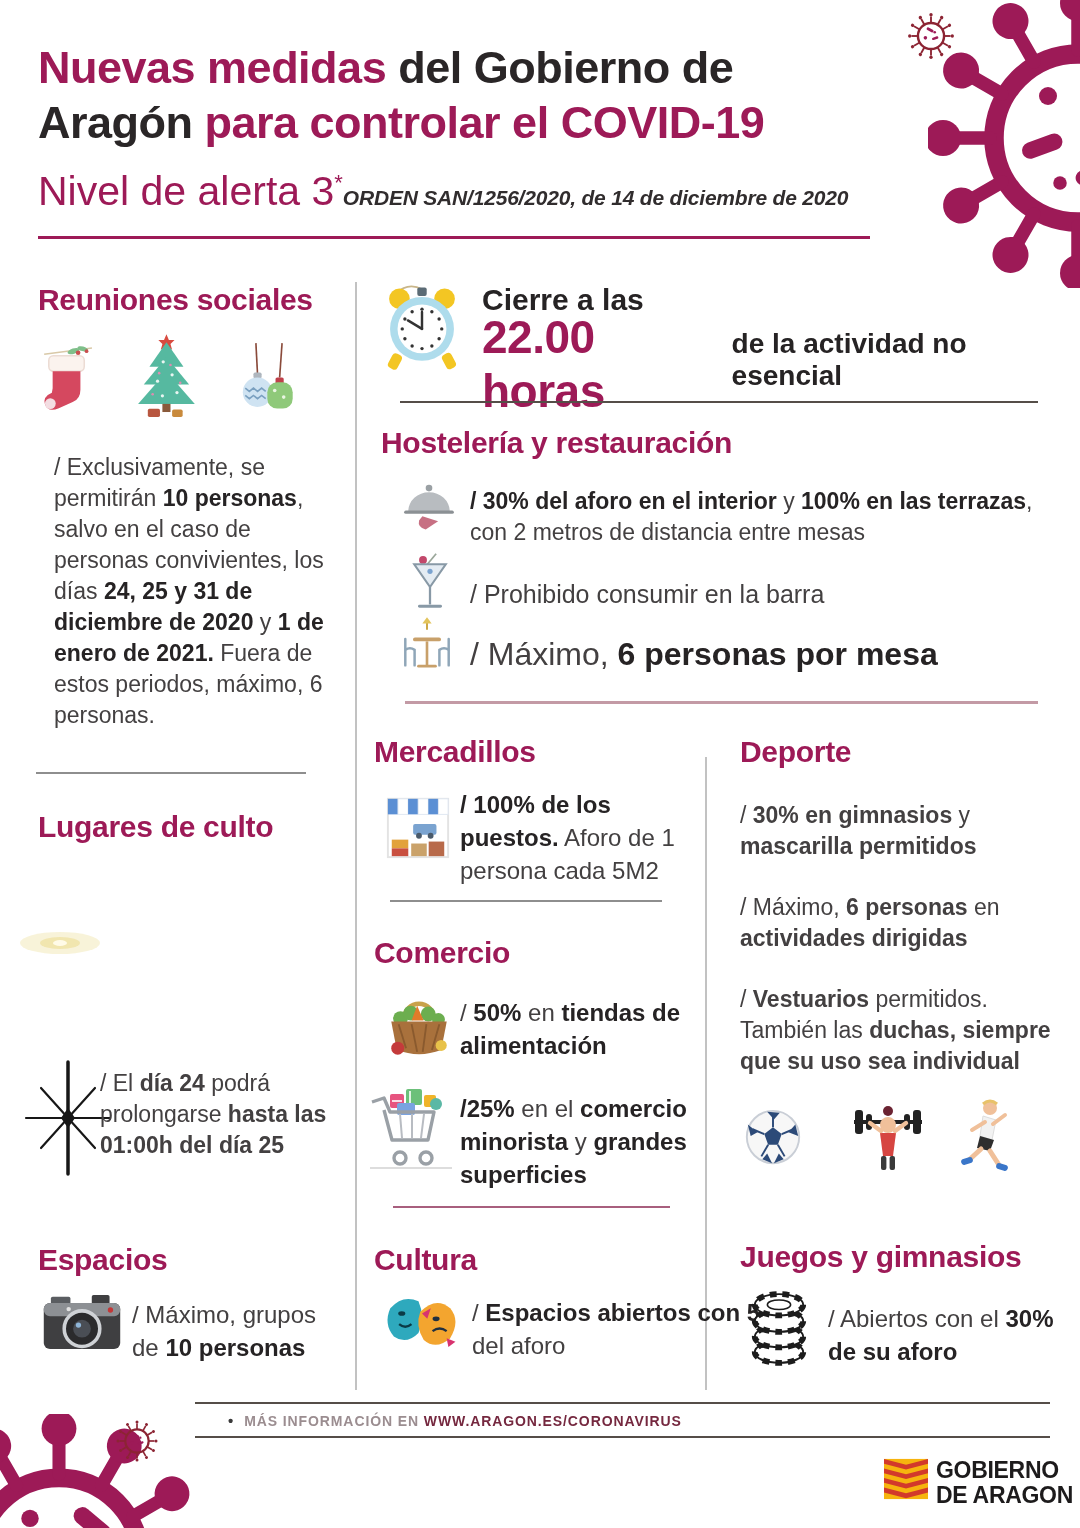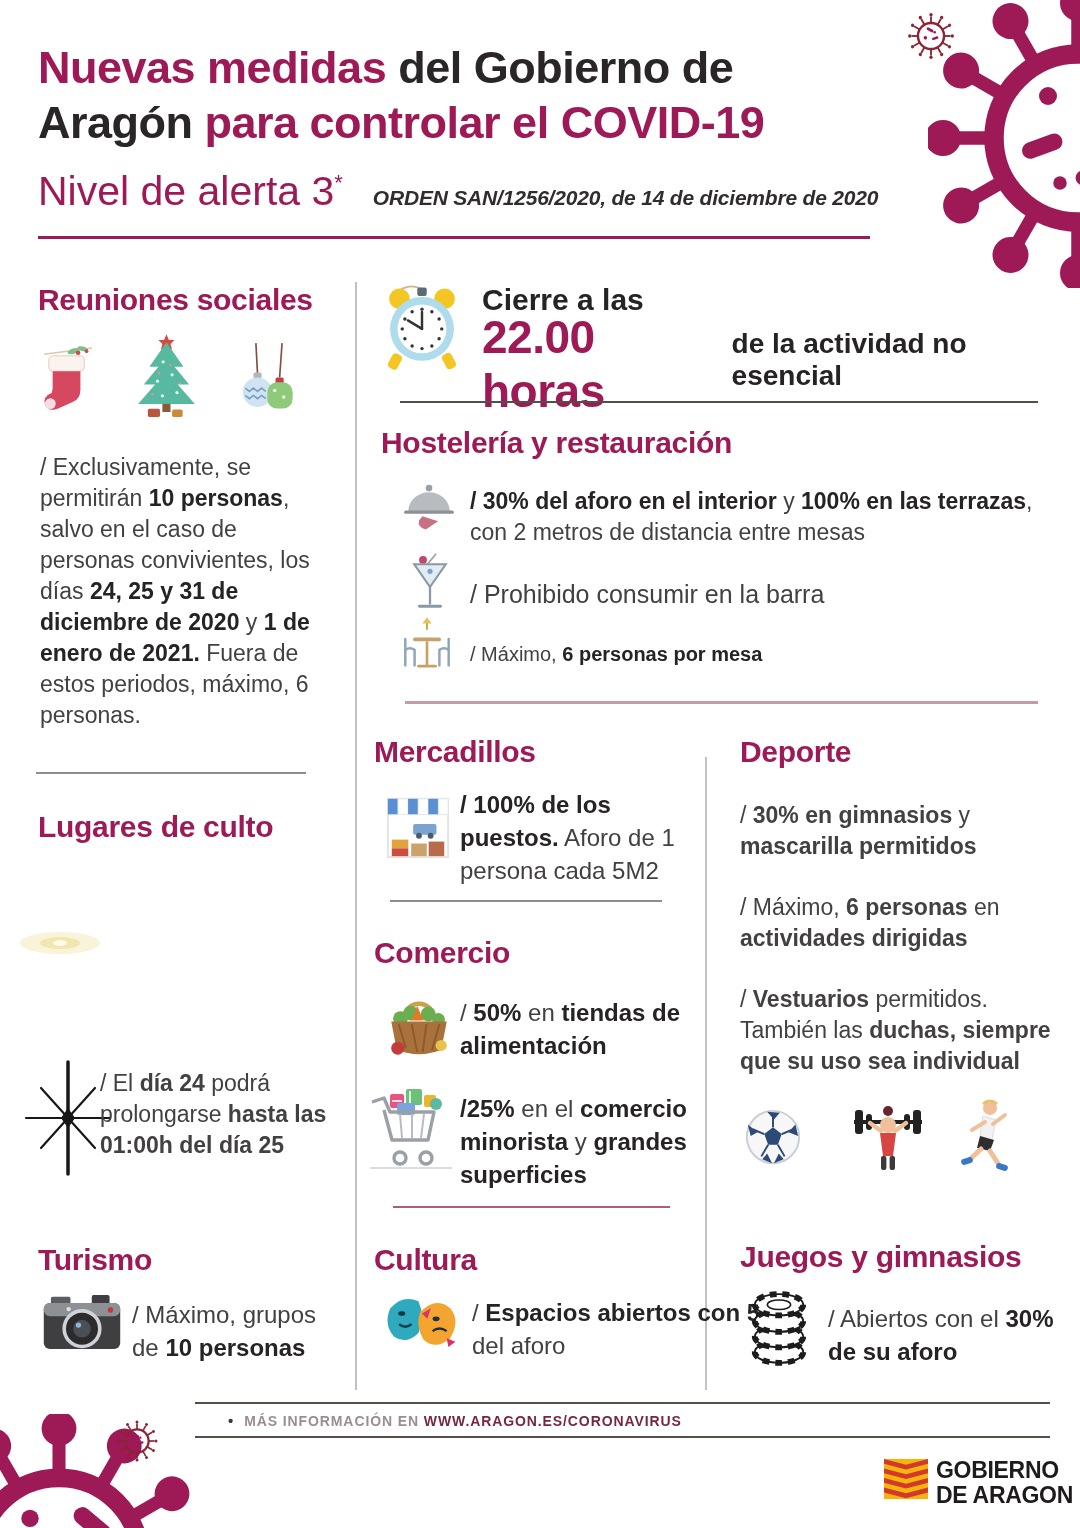--- a/index.html
+++ b/index.html
@@ -105,21 +105,21 @@
       <use href="#virus-o"></use>
     </svg>
 
   <div class="abs h1" style="left:38px;top:40px;width:860px">
     <div><span class="acc">Nuevas medidas</span><span> del Gobierno de</span></div>
     <div><span>Aragón </span><span class="acc">para controlar el COVID-19</span></div>
   </div>
 
   <div class="abs baseline-row" style="left:38px;top:168px;width:900px">
     <span class="alert"><span>Nivel de alerta 3</span><sup>*</sup></span>
-    <span class="order" style="margin-left:30px">ORDEN SAN/1256/2020, de 14 de diciembre de 2020</span>
+    <span class="order" style="">ORDEN SAN/1256/2020, de 14 de diciembre de 2020</span>
   </div>
 
   <div class="abs rule" style="left:38px;top:236px;width:832px;height:3px"></div>
 
   <div class="abs vline" style="left:355px;top:282px;width:2px;height:1108px"></div>
   <div class="abs vline" style="left:705px;top:757px;width:2px;height:633px"></div>
 
   <div class="abs h2" style="left:38px;top:283px">Reuniones sociales</div>
 
   <div class="abs" style="left:38px;top:322px;width:260px;display:flex;gap:30px;align-items:flex-end">
@@ -163,21 +163,21 @@
       <rect x="25" y="36" width="10" height="7" rx="2" fill="#aeb6be"></rect>
       <circle cx="30" cy="60" r="18" fill="#cfe3f2"></circle>
       <path d="M15 55 l5 4 5 -4 5 4 5 -4 5 4 M15 64 l5 4 5 -4 5 4 5 -4 5 4" stroke="#7aa0c0" stroke-width="2" fill="none"></path>
       <rect x="52" y="42" width="10" height="8" rx="2" fill="#c0404a"></rect>
       <rect x="42" y="48" width="31" height="32" rx="12" fill="#8fc97a"></rect>
       <circle cx="51" cy="58" r="2.2" fill="#e9f5e2"></circle>
         <circle cx="62" cy="66" r="2.2" fill="#e9f5e2"></circle>
     </svg>
   </div>
 
-  <div class="abs par" style="left:40px;top:452px;width:296px"><span>/ Exclusivamente, se permitirán </span><b>10 personas</b><span>, salvo en el caso de personas convivientes, los días </span><b>24, 25 y 31 de diciembre de 2020</b><span> y </span><b>1 de enero de 2021.</b><span> Fuera de estos periodos, máximo, 6 personas.</span></div>
+  <div class="abs par" style="left:54px;top:452px;width:296px"><span>/ Exclusivamente, se permitirán </span><b>10 personas</b><span>, salvo en el caso de personas convivientes, los días </span><b>24, 25 y 31 de diciembre de 2020</b><span> y </span><b>1 de enero de 2021.</b><span> Fuera de estos periodos, máximo, 6 personas.</span></div>
 
   <div class="abs div-gray" style="left:36px;top:772px;width:270px;height:2px"></div>
 
   <div class="abs h2" style="left:38px;top:810px">Lugares de culto</div>
 
   <svg class="abs" style="left:18px;top:915px" width="85" height="55" viewBox="0 0 85 55">
     <ellipse cx="42" cy="28" rx="40" ry="11" fill="#f3e9b9" opacity="0.55"></ellipse>
     <ellipse cx="42" cy="28" rx="20" ry="6" fill="#eedf9d" opacity="0.7"></ellipse>
     <ellipse cx="42" cy="28" rx="7" ry="3" fill="#fffbe8"></ellipse>
   </svg>
@@ -186,21 +186,21 @@
     <g stroke="#171717" stroke-linecap="round">
       <line x1="50" y1="4" x2="50" y2="116" stroke-width="3.5"></line>
       <line x1="8" y1="60" x2="92" y2="60" stroke-width="2.2"></line>
       <line x1="23" y1="30" x2="77" y2="90" stroke-width="2.2"></line>
       <line x1="77" y1="30" x2="23" y2="90" stroke-width="2.2"></line>
     </g>
     <polygon points="50,50 57,60 50,70 43,60" fill="#171717"></polygon>
   </svg>
   <div class="abs itx-s" style="left:100px;top:1068px;width:250px"><span>/ El </span><b>día 24</b><span> podrá prolongarse </span><b>hasta las 01:00h del día 25</b></div>
 
-  <div class="abs h2" style="left:38px;top:1243px">Turismo</div>
+  <div class="abs h2" style="left:38px;top:1243px">Espacios</div>
   <svg class="abs" style="left:42px;top:1288px" width="80" height="68" viewBox="0 0 90 75">
     <rect x="10" y="9" width="22" height="10" rx="2" fill="#5a5d61"></rect>
     <rect x="56" y="7" width="20" height="11" rx="2" fill="#3f3f41"></rect>
     <rect x="2" y="16" width="86" height="52" rx="7" fill="#3f3f41"></rect>
     <rect x="2" y="16" width="86" height="15" rx="7" fill="#8d9094"></rect>
     <circle cx="45" cy="45" r="20" fill="#2b2b2d" stroke="#cfd2d6" stroke-width="4"></circle>
     <circle cx="45" cy="45" r="10" fill="#4a4e55"></circle>
     <circle cx="41" cy="41" r="3" fill="#8fb6d9"></circle>
     <circle cx="77" cy="24" r="3" fill="#c23737"></circle>
     <circle cx="30" cy="23" r="2.5" fill="#e2e2e2"></circle>
@@ -267,21 +267,21 @@
     <line x1="40" y1="2" x2="40" y2="16" stroke="#caa23a" stroke-width="2.4"></line>
     <polygon points="40,0 46,8 34,8" fill="#e3c45c"></polygon>
     <rect x="22" y="26" width="36" height="5" rx="2.4" fill="#c8a06a"></rect>
     <line x1="40" y1="31" x2="40" y2="62" stroke="#c8a06a" stroke-width="3.4"></line>
     <line x1="29" y1="63" x2="51" y2="63" stroke="#c8a06a" stroke-width="3.4" stroke-linecap="round"></line>
     <g stroke="#8fa6b8" stroke-width="3.2" fill="none" stroke-linecap="round">
       <path d="M12 28 V62 M12 42 Q18 38 24 42 L24 62"></path>
       <path d="M68 28 V62 M68 42 Q62 38 56 42 L56 62"></path>
     </g>
   </svg>
-  <div class="abs itx" style="left:470px;top:638px;width:560px;font-size:20px"><span>/  Máximo, </span><b>6 personas por mesa</b></div>
+  <div class="abs itx" style="left:470px;top:638px;width:560px;font-size:32px"><span>/  Máximo, </span><b>6 personas por mesa</b></div>
 
   <div class="abs div-pink" style="left:405px;top:701px;width:633px;height:3px"></div>
 
   <div class="abs h2" style="left:374px;top:735px">Mercadillos</div>
   <svg class="abs" style="left:384px;top:793px" width="68" height="68" viewBox="0 0 70 70">
     <rect x="4" y="6" width="62" height="60" fill="#ffffff" stroke="#e3e3e3" stroke-width="2"></rect>
     <g>
       <rect x="4" y="6" width="10.4" height="16" fill="#5b8fd4"></rect>
         <rect x="14.4" y="6" width="10.4" height="16" fill="#fff" stroke="#dfe7f2" stroke-width="1"></rect>
         <rect x="24.8" y="6" width="10.4" height="16" fill="#5b8fd4"></rect>

